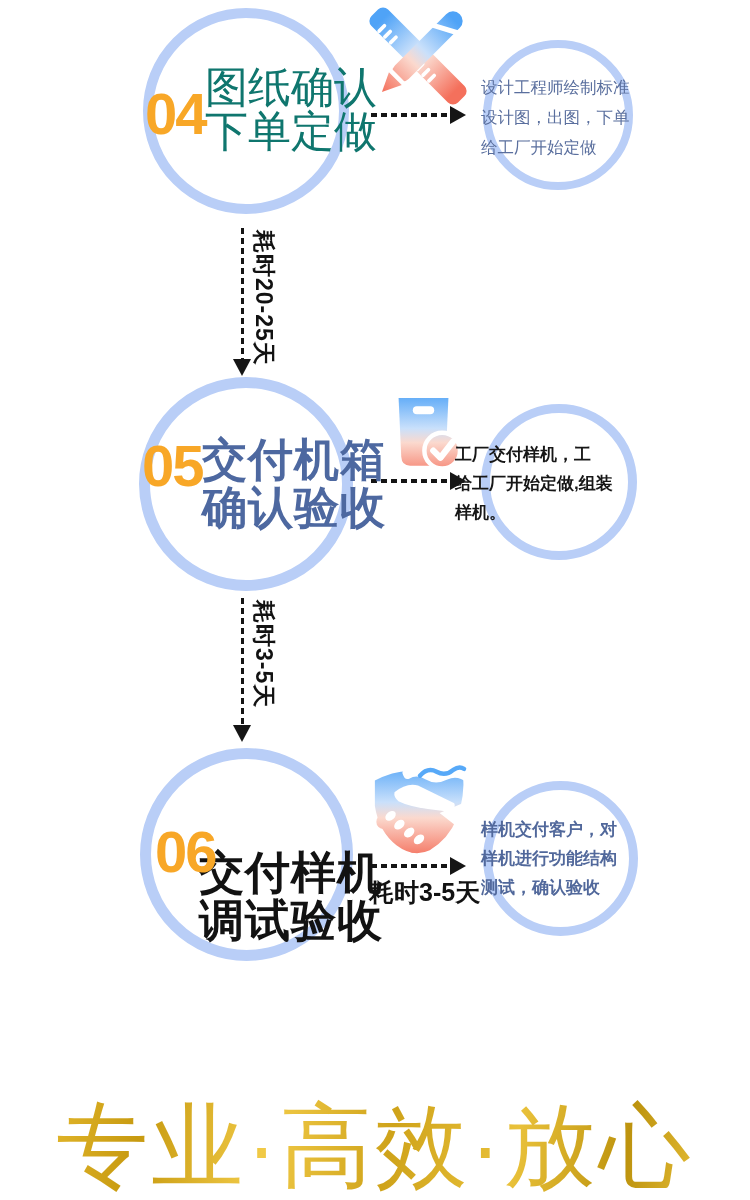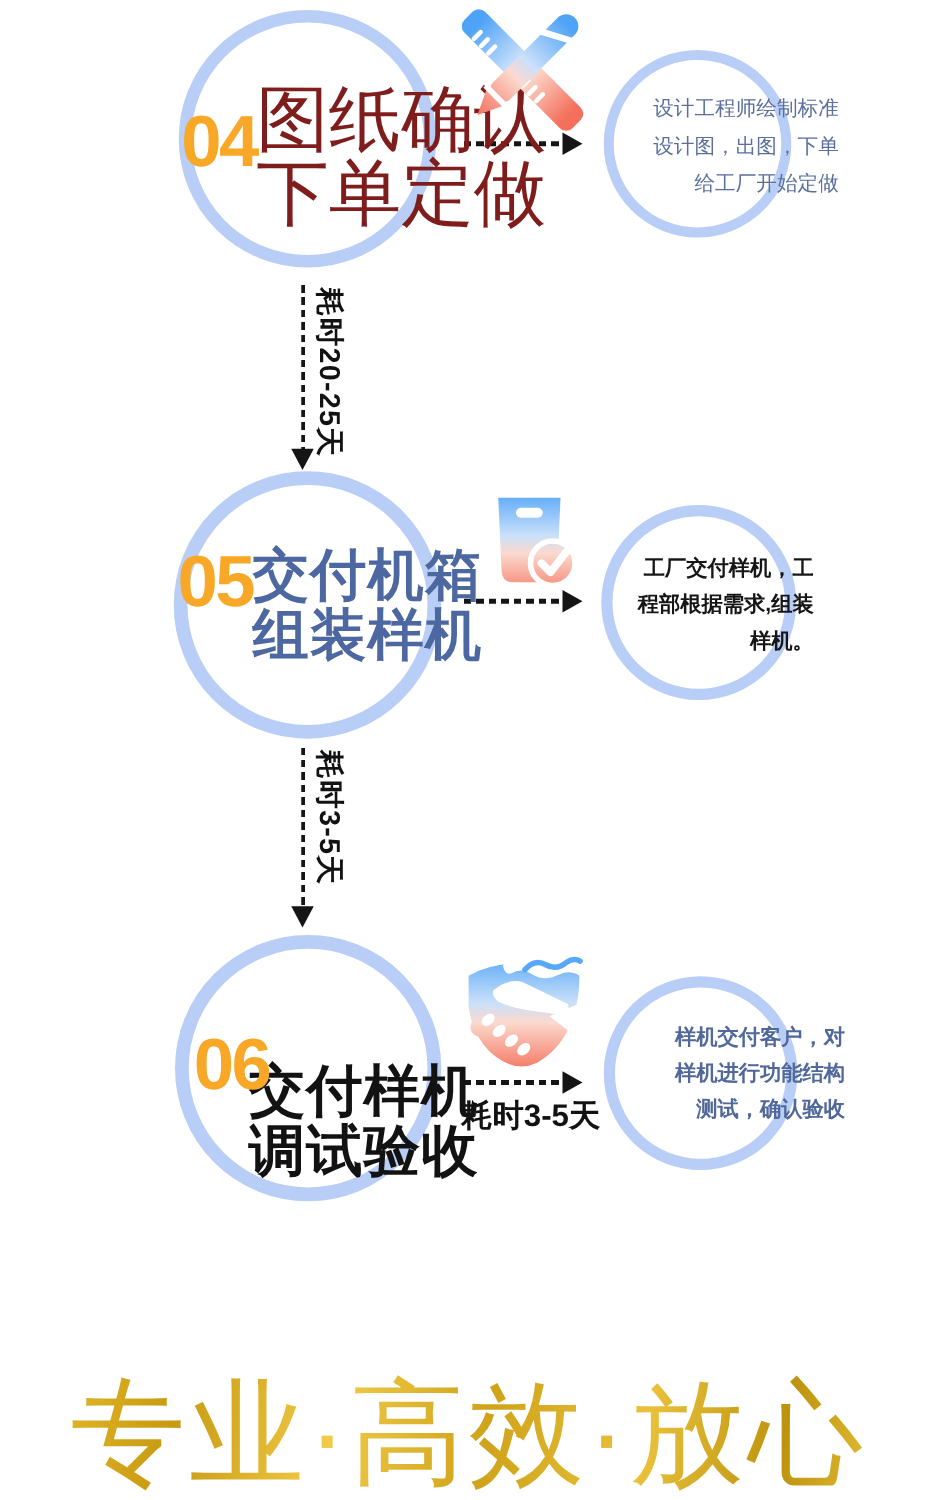--- a/index.html
+++ b/index.html
@@ -17,25 +17,25 @@
   #r05{left:446px;top:404px;width:156px;height:156px;border-width:9px;}
   #r06{left:448px;top:781px;width:155px;height:155px;border-width:9px;}
   
   .step-num{position:absolute;z-index:3;font-weight:800;color:#F8A727;
             font-size:58px;line-height:1.05;letter-spacing:-2px;}
   #n04{left:110px;top:84px;}
   #n05{left:107px;top:436px;}
   #n06{left:120px;top:822px;}
   
   .step-title{position:absolute;z-index:2;white-space:nowrap;}
-  #t04{left:170px;top:66px;font-size:58px;line-height:1.02;font-weight:400;color:#7f1d1d;}
+  #t04{left:170px;top:66px;font-size:43px;line-height:1.02;font-weight:400;color:#0f766e;}
   #t05{left:167px;top:436px;font-size:45px;line-height:1.07;font-weight:900;color:#4D68A0;letter-spacing:1px;}
   #t06{left:164px;top:806px;font-size:45px;line-height:1.07;font-weight:900;color:#121212;letter-spacing:1px;margin-top:43px;}
   
-  .desc{position:absolute;z-index:2;text-align:right;margin-left:36px;}
+  .desc{position:absolute;z-index:2;text-align:left;}
   .desc span{display:block;}
   #d04{left:446px;top:72px;width:154px;font-size:16.5px;line-height:1.82;color:#5A6F9E;font-weight:400;}
   #d05{left:420px;top:440px;width:160px;font-size:17px;line-height:1.72;color:#161616;font-weight:800;}
   #d06{left:446px;top:815px;width:159px;font-size:17px;line-height:1.72;color:#51689B;font-weight:800;}
   
   .icon{position:absolute;z-index:2;}
   #i04{left:332px;top:4px;width:102px;height:104px;}
   #i05{left:344px;top:391px;width:89px;height:89px;}
   #i06{left:333px;top:761px;width:100px;height:98px;}
   
@@ -121,36 +121,36 @@
 
   <div class="v-conn" id="v1">
     <span class="v-label">耗时20-25天</span>
   </div>
 
   <div>
     <div class="circle" id="c05"></div>
     <div class="step-num" id="n05">05</div>
     <div class="step-title" id="t05">
       <div>交付机箱</div>
-      <div>组装样机</div>
+      <div>确认验收</div>
     </div>
 
     <svg class="icon" id="i05" viewBox="0 0 100 100">
       <path d="M22,8 H78 L75,74 q-0.5,10 -10,10 H35 q-9.5,0 -10,-10 Z" fill="url(#gBR)"></path>
       <rect x="38" y="17" width="24" height="9" rx="4.5" fill="#fff"></rect>
       <circle cx="71" cy="67" r="20" fill="url(#gBR)" stroke="#fff" stroke-width="5"></circle>
       <path d="M61,67 L69,75 L83,57" stroke="#fff" stroke-width="7" fill="none" stroke-linecap="round" stroke-linejoin="round"></path>
     </svg>
 
     <div class="h-arrow" id="a05"></div>
 
     <div class="circle" id="r05"></div>
     <div class="desc" id="d05">
       <span>工厂交付样机，工</span>
-      <span>程部根据需求,组装</span>
+      <span>给工厂开始定做,组装</span>
       <span>样机。</span>
     </div>
   </div>
 
   <div class="v-conn" id="v2">
     <span class="v-label">耗时3-5天</span>
   </div>
 
   <div>
     <div class="circle" id="c06"></div>

